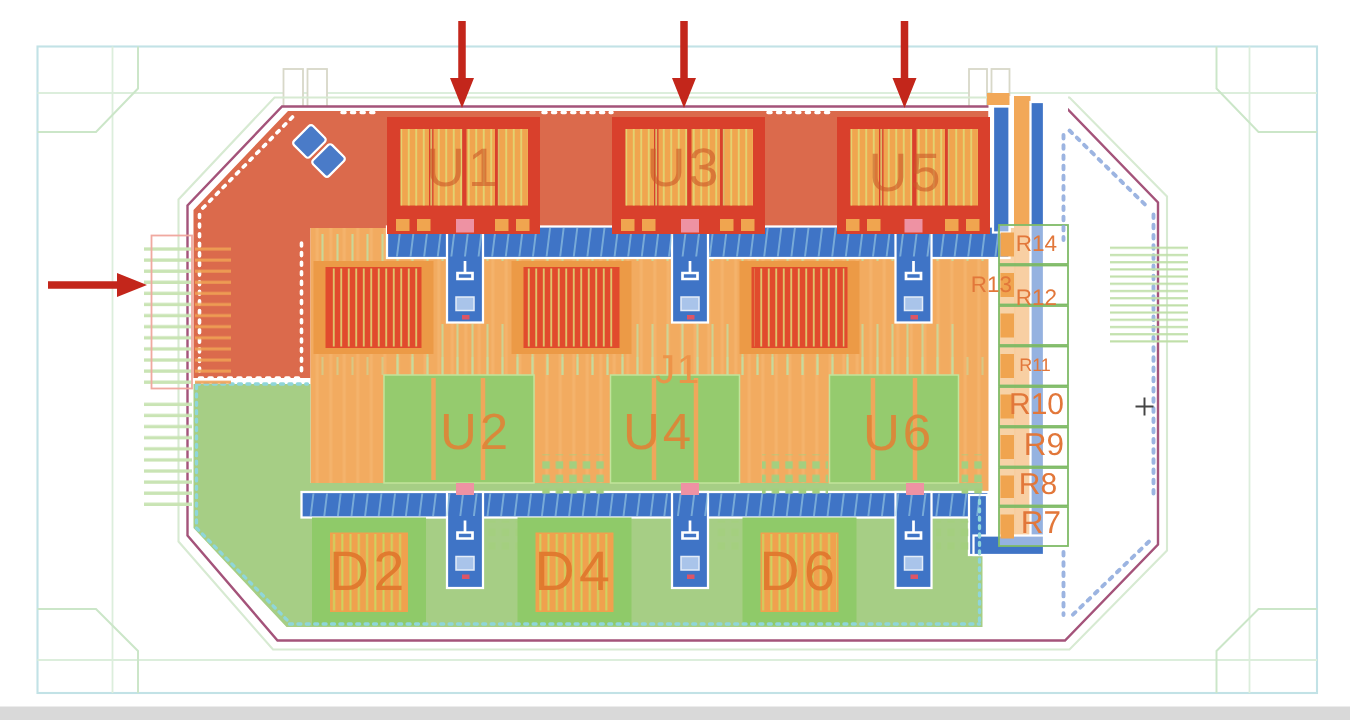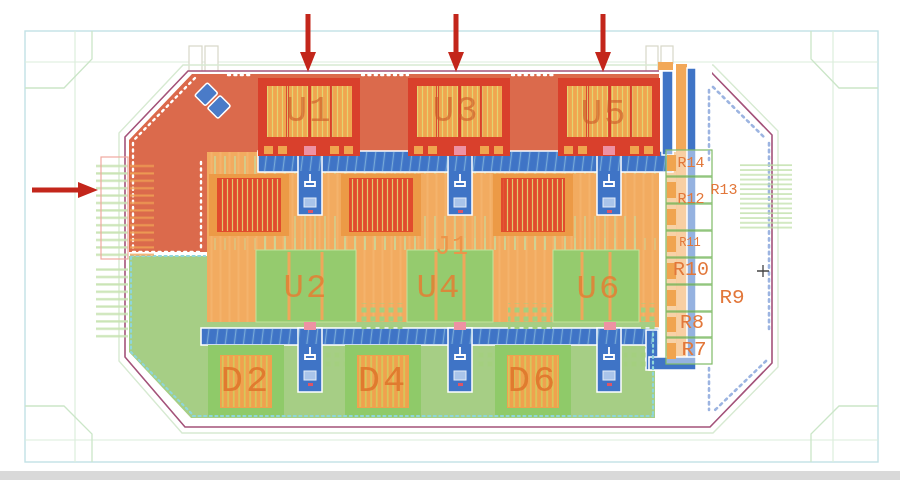--- a/index.html
+++ b/index.html
@@ -1,20 +1,20 @@
 <!DOCTYPE html>
 <html style="--c-region_red: #DB6A4C; --c-region_orange: #F2AB60; --c-region_green: #A6CE85; --c-package_red: #D9402C; --c-pad_orange: #F0A54F; --c-pad_red: #E14B2D; --c-component_green: #95CB6E; --c-diode_orange: #F0A14E; --c-trace_blue: #3F74C6; --c-dash_cyan: #8FD6DA; --c-via_blue: #8BA8DC; --c-outline_purple: #A4537A; --c-panel_cyan: #C2E2E6; --c-annotation_red: #C3261B; --c-label_orange: #E2773A;"><head>
 <meta charset="utf-8">
 <style>
   html,body{margin:0;padding:0;background:#fff;}
   .stage{position:relative;width:900px;height:480px;background:#fff;overflow:hidden;
          font-family:"Liberation Sans",sans-serif;}
   svg{position:absolute;left:0;top:0;}
   .lbl{position:absolute;transform:translate(-50%,-50%);line-height:1;white-space:nowrap;
-       font-family:Liberation Mono, monospace;letter-spacing:2px;font-weight:400;}
+       font-family:Liberation Sans, sans-serif;letter-spacing:2px;font-weight:400;}
   .lbl-top{color:rgba(203,88,40,.62);font-size:36px;}
   .lbl-j{color:rgba(236,146,72,.95);font-size:27px;letter-spacing:1px;text-align:center;}
   .lbl-mid{color:rgba(226,127,52,.88);font-size:34px;}
   .lbl-d{color:rgba(223,120,45,.95);font-size:37px;letter-spacing:3px;}
   .lbl-r{color:var(--c-label_orange,#E2773A);letter-spacing:0px;}
   .rg-red{fill:var(--c-region_red,#DB6A4C);}
   .rg-orange{fill:var(--c-region_orange,#F2AB60);}
   .rg-green{fill:var(--c-region_green,#A6CE85);}
   .tb{fill:var(--c-trace_blue,#3F74C6);stroke:#fff;stroke-width:1.5;}
   .outl{fill:#fff;stroke:var(--c-outline_purple,#A4537A);stroke-width:1.6;}
@@ -304,27 +304,27 @@
     <path class="arrow" d="M453.5,14 h5 v38 h5.5 l-8,20 l-8,-20 h5.5 z"></path>
     <path class="arrow" d="M600.5,14 h5 v38 h5.5 l-8,20 l-8,-20 h5.5 z"></path>
     <path class="arrow" d="M32,187.5 h46 v-5.5 l20,8 l-20,8 v-5.5 h-46 z"></path>
   </g>
 </svg>
 
 <div class="lbl lbl-top" style="left:309px;top:112px">U1</div>
 <div class="lbl lbl-top" style="left:456px;top:112px">U3</div>
 <div class="lbl lbl-top" style="left:604px;top:115px">U5</div>
 <div class="lbl lbl-j" style="left:452px;top:247px">J1</div>
-<div class="lbl lbl-mid" style="left:306px;top:288px">U2</div>
+<div class="lbl lbl-mid" style="left:317px;top:288px">U2</div>
 <div class="lbl lbl-mid" style="left:439px;top:288px">U4</div>
 <div class="lbl lbl-mid" style="left:599px;top:289px">U6</div>
 <div class="lbl lbl-d" style="left:246px;top:381px">D2</div>
 <div class="lbl lbl-d" style="left:383px;top:381px">D4</div>
 <div class="lbl lbl-d" style="left:533px;top:381px">D6</div>
 <div class="lbl lbl-r" style="left:691px;top:163px;font-size:15px">R14</div>
-<div class="lbl lbl-r" style="left:724px;top:190px;font-size:15px">R13</div>
+<div class="lbl lbl-r" style="left:661px;top:190px;font-size:15px">R13</div>
 <div class="lbl lbl-r" style="left:691px;top:199px;font-size:15px">R12</div>
 <div class="lbl lbl-r" style="left:690px;top:243px;font-size:12px">R11</div>
 <div class="lbl lbl-r" style="left:691px;top:270px;font-size:20px">R10</div>
-<div class="lbl lbl-r" style="left:732px;top:297px;font-size:21px">R9</div>
+<div class="lbl lbl-r" style="left:696px;top:297px;font-size:21px">R9</div>
 <div class="lbl lbl-r" style="left:692px;top:323px;font-size:20px">R8</div>
 <div class="lbl lbl-r" style="left:694px;top:349px;font-size:21px">R7</div>
 </div>
 
 </body></html>

